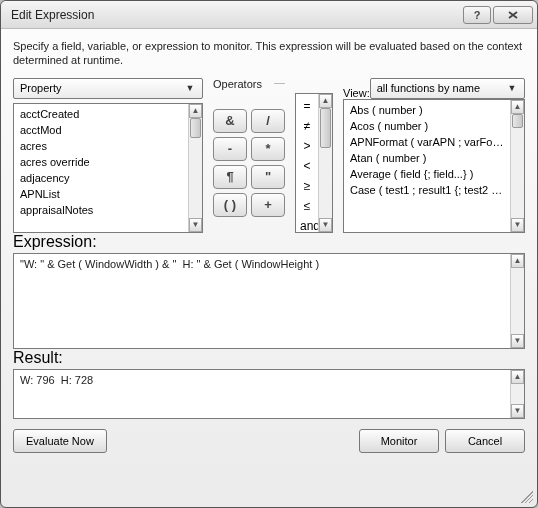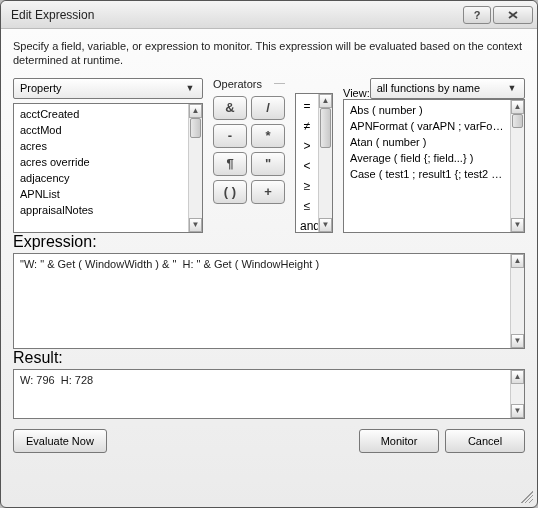--- a/index.html
+++ b/index.html
@@ -69,21 +69,21 @@
     gap: 10px;
   }
   .col-property { width: 190px; display:flex; flex-direction:column; }
   .col-operators { width: 72px; display:flex; flex-direction:column; }
   .col-comparisons { width: 38px; display:flex; flex-direction:column; margin-top:15px; }
   .col-view { flex:1; display:flex; flex-direction:column; }
 
   .fieldset-label {
     font-size: 11px;
     color: #222;
-    margin-bottom: 2px;
+    margin-bottom: 15px;
     display:flex;
     align-items:center;
     gap:12px;
   }
   .fieldset-line {
     flex:1;
     border-bottom:1px solid #bbb;
     height:1px;
   }
 
@@ -338,20 +338,21 @@
         <div style="display:flex;align-items:flex-end;margin-bottom:0;">
           <span>View:</span>
           <div class="dropdown" style="flex:1;margin-bottom:0;">
             <span class="dd-label">all functions by name</span>
             <span class="arrow">▼</span>
           </div>
         </div>
         <div class="listbox">
           <div class="listbox-inner">
             <div class="item">Abs ( number )</div>
+            <div class="item">Acos ( number )</div>
             <div class="item">APNFormat ( varAPN ; varFormat )</div>
             <div class="item">Atan ( number )</div>
             <div class="item">Average ( field {; field...} )</div>
             <div class="item">Case ( test1 ; result1 {; test2 ; resul...</div>
           </div>
           <div class="scrollbar">
             <div class="sbtn">▲</div>
             <div class="track">
                 <div class="thumb" style="height:14px;margin-top:0;"></div>
               </div>

